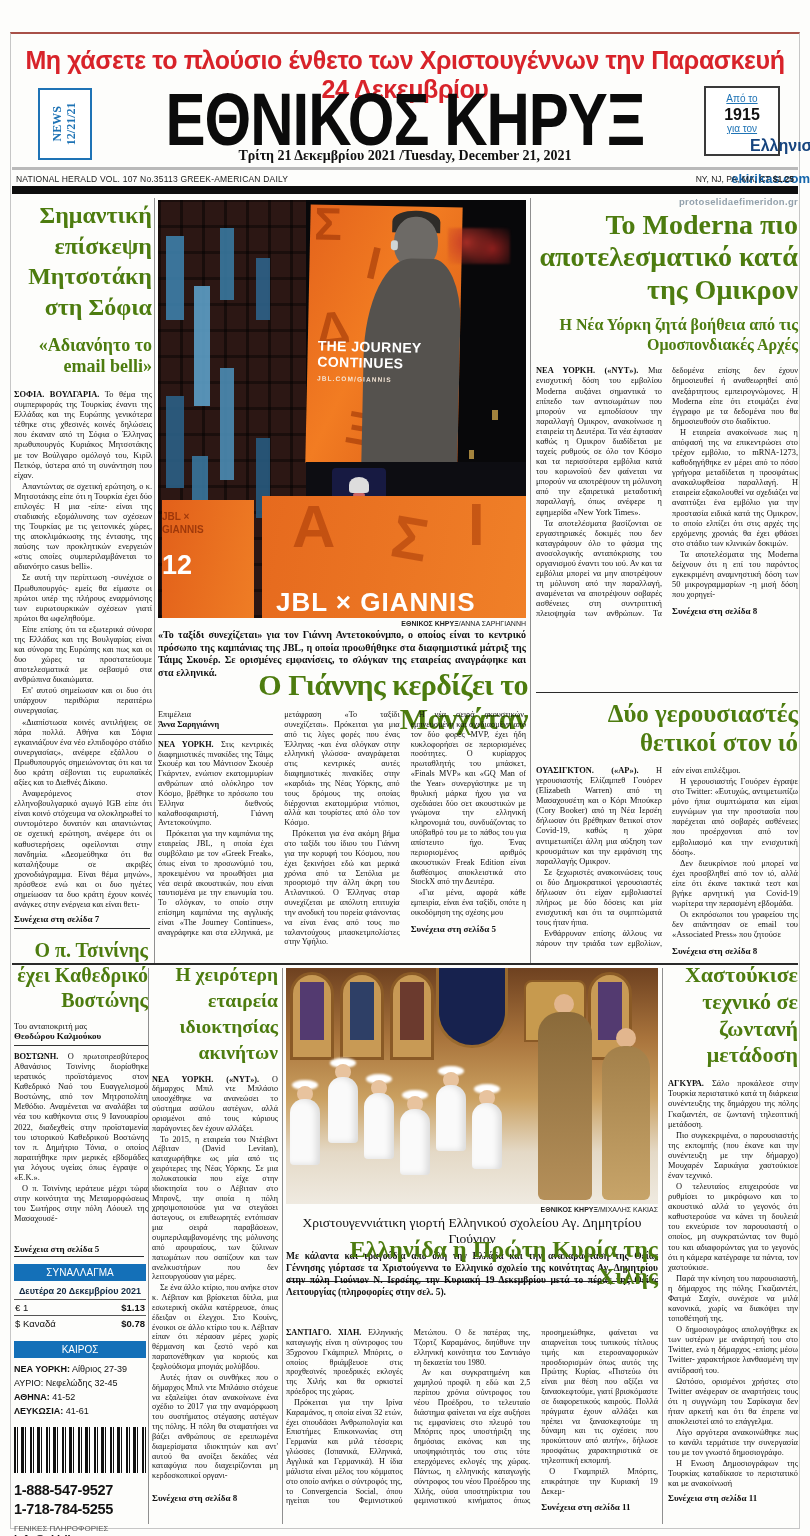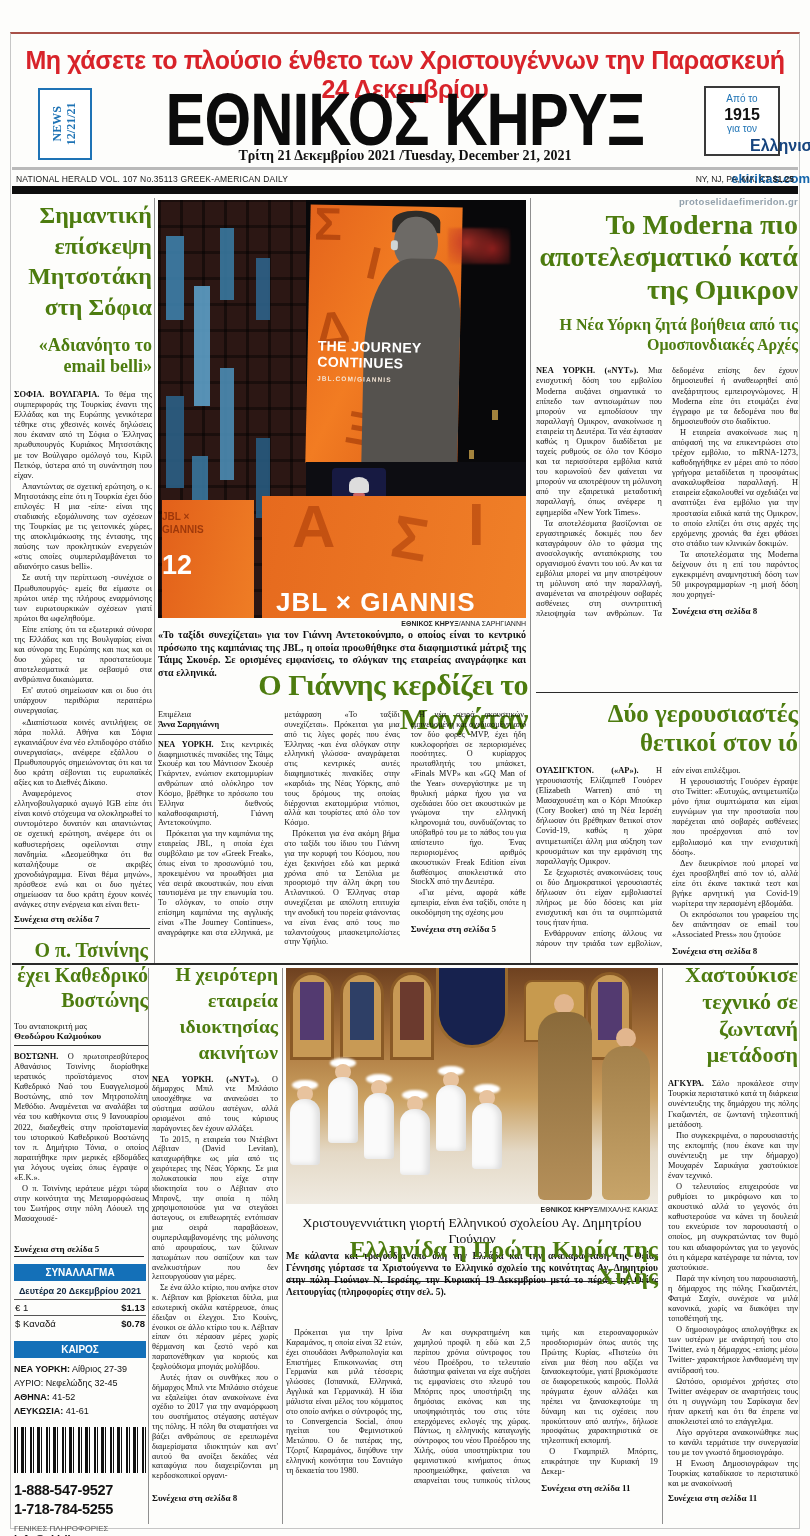--- a/index.html
+++ b/index.html
@@ -23,21 +23,21 @@
   .news-box{position:absolute;left:38px;top:88px;width:50px;height:68px;border:2px solid #1e73b5;
             display:flex;align-items:center;justify-content:center;background:#fff;}
   .news-rot{transform:rotate(-90deg);color:#1e73b5;font-weight:bold;font-size:12px;
             line-height:1.15;text-align:center;width:66px;}
   .logo{position:absolute;top:78px;left:0;width:810px;text-align:center;
         font-family:"Liberation Sans","DejaVu Sans",sans-serif;font-weight:bold;font-size:60px;
         letter-spacing:-1px;transform:scaleY(1.22);transform-origin:top center;color:#0b0b0b;}
   .since-box{position:absolute;right:30px;top:86px;width:76px;height:70px;border:2px solid #3a3a3a;
              text-align:center;font-family:"Liberation Sans","DejaVu Sans",sans-serif;padding-top:5px;
              box-sizing:border-box;background:#fff;}
-  .sb-s{font-size:10px;color:#1e73b5;line-height:1.25;}
+  .sb-s{font-size:10px;color:#1e73b5;line-height:1.25;text-decoration:underline;}
   .sb-y{font-size:16px;font-weight:bold;color:#111;line-height:1.1;}
   .sb-e{font-size:16px;font-weight:bold;color:#16447e;line-height:1.2;margin-left:44px;}
   .dateline{position:absolute;top:148px;left:0;width:810px;text-align:center;
             font-weight:bold;font-size:14px;}
   .rule-gray{position:absolute;top:167px;left:12px;width:786px;height:3px;background:#b9b9b9;}
   .info-left{position:absolute;top:174px;left:16px;font-size:8.5px;color:#222;letter-spacing:0.2px;}
   .info-center{position:absolute;top:171px;left:0;width:810px;text-align:right;
                font-weight:bold;font-size:13px;color:#1566ab;}
   .info-right{position:absolute;top:174px;right:16px;font-size:8.5px;color:#222;}
   .black-bar{position:absolute;top:186px;left:12px;width:786px;height:8px;background:#0d0d0d;}
@@ -55,21 +55,21 @@
   .byline .nm{font-weight:bold;}
   .watermark{text-align:right;font-family:"Liberation Sans","DejaVu Sans",sans-serif;
              font-size:9.5px;font-weight:bold;color:#93a1ac;letter-spacing:0.3px;}
 
   
   .credit{font-family:"Liberation Sans","DejaVu Sans",sans-serif;font-size:7px;color:#222;text-align:right;}
   .credit .cb{font-weight:bold;}
   .caption{font-weight:bold;font-size:10px;line-height:1.27;text-align:justify;}
 
   
-  .box-header{background:#1470b8;color:#fff;font-weight:bold;font-size:10px;text-align:center;
+  .box-header{background:#1470b8;color:#fff;font-weight:normal;font-size:10px;text-align:center;
               padding:3px 0;font-family:"Liberation Sans","DejaVu Sans",sans-serif;}
   .ex-date{font-weight:bold;font-size:9px;text-align:center;margin:5px 0 3px;color:#122a44;
            font-family:"Liberation Sans","DejaVu Sans",sans-serif;}
   .ex-row{display:flex;justify-content:space-between;font-size:9.5px;border-top:1px solid #555;
           padding:2px 1px;font-family:"Liberation Sans","DejaVu Sans",sans-serif;}
   .ex-row:last-of-type{border-bottom:2px solid #555;}
   .ex-row .v{font-weight:bold;}
   .wx{font-size:9px;line-height:1.55;margin-top:5px;font-family:"Liberation Sans","DejaVu Sans",sans-serif;}
   .barcode{margin-top:8px;height:46px;
     background:repeating-linear-gradient(90deg,#111 0 2px,#fff 2px 3px,#111 3px 4px,#fff 4px 7px,#111 7px 10px,#fff 10px 11px,#111 11px 12px,#fff 12px 16px);}
@@ -417,20 +417,21 @@
   <div class="shep" style="left:316px;top:78px;width:48px;height:154px;background:linear-gradient(180deg,#a3804a,#c7a469);"></div>
 </div>
 <div class="credit abs" style="left:286px;top:1206px;width:372px;">
   <span class="cb">ΕΘΝΙΚΟΣ ΚΗΡΥΞ</span><span>/ΜΙΧΑΛΗΣ ΚΑΚΙΑΣ</span>
 </div>
 <div class="ch-title">Χριστουγεννιάτικη γιορτή Ελληνικού σχολείου Αγ. Δημητρίου Γιούνιον</div>
 <div class="ch-cap caption">Με κάλαντα και τραγούδια από όλη την Ελλάδα και την αναπαράσταση της Θείας Γέννησης γιόρτασε τα Χριστούγεννα το Ελληνικό σχολείο της κοινότητας Αγ. Δημητρίου στην πόλη Γιούνιον Ν. Ιερσέης, την Κυριακή 19 Δεκεμβρίου μετά το πέρας της Θείας Λειτουργίας (πληροφορίες στην σελ. 5).</div>
 
 <div class="chi-head hl abs">Ελληνίδα η Πρώτη Κυρία της Χιλής</div>
 <div class="chi-body art-body cols3 abs">
+  <p><b class="dl">ΣΑΝΤΙΑΓΟ. ΧΙΛΗ.</b> <span>Ελληνικής καταγωγής είναι η σύντροφος του 35χρονου Γκάμπριελ Μπόριτς, ο οποίος θριάμβευσε στις προχθεσινές προεδρικές εκλογές της Χιλής και θα ορκιστεί πρόεδρος της χώρας.</span></p>
   <p class="ind">Πρόκειται για την Ιρίνα Καραμάνος, η οποία είναι 32 ετών, έχει σπουδάσει Ανθρωπολογία και Επιστήμες Επικοινωνίας στη Γερμανία και μιλά τέσσερις γλώσσες (Ισπανικά, Ελληνικά, Αγγλικά και Γερμανικά). Η ίδια μάλιστα είναι μέλος του κόμματος στο οποίο ανήκει ο σύντροφός της, το Convergencia Social, όπου ηγείται του Φεμινιστικού Μετώπου. Ο δε πατέρας της, Τζορτζ Καραμάνος, διηύθυνε την ελληνική κοινότητα του Σαντιάγο τη δεκαετία του 1980.</p>
   <p class="ind">Αν και συγκρατημένη και χαμηλού προφίλ η εδώ και 2,5 περίπου χρόνια σύντροφος του νέου Προέδρου, το τελευταίο διάστημα φαίνεται να είχε αυξήσει τις εμφανίσεις στο πλευρό του Μπόριτς προς υποστήριξη της δημόσιας εικόνας και της υποψηφιότητάς του στις τότε επερχόμενες εκλογές της χώρας. Πάντως, η ελληνικής καταγωγής σύντροφος του νέου Προέδρου της Χιλής, ούσα υποστηρίκτρια του φεμινιστικού κινήματος όπως προσημειώθηκε, φαίνεται να απαρνείται τους τυπικούς τίτλους τιμής και ετεροαναφορικών προσδιορισμών όπως αυτός της Πρώτης Κυρίας. «Πιστεύω ότι είναι μια θέση που αξίζει να ξανασκεφτούμε, γιατί βρισκόμαστε σε διαφορετικούς καιρούς. Πολλά πράγματα έχουν αλλάξει και πρέπει να ξανασκεφτούμε τη δύναμη και τις σχέσεις που προκύπτουν από αυτήν», δήλωσε προσφάτως χαρακτηριστικά σε τηλεοπτική εκπομπή.</p>
   <p class="ind">Ο Γκαμπριέλ Μπόριτς, επικράτησε την Κυριακή 19 Δεκεμ-</p>
   <div class="cont">Συνέχεια στη σελίδα 11</div>
 </div>
 
 <div class="art-slap">
   <div class="hl">Χαστούκισε τεχνικό σε ζωντανή μετάδοση</div>
   <div class="art-body">
     <p><b class="dl">ΑΓΚΥΡΑ.</b> <span>Σάλο προκάλεσε στην Τουρκία περιστατικό κατά τη διάρκεια συνέντευξης της δημάρχου της πόλης Γκαζιαντέπ, σε ζωντανή τηλεοπτική μετάδοση.</span></p>

